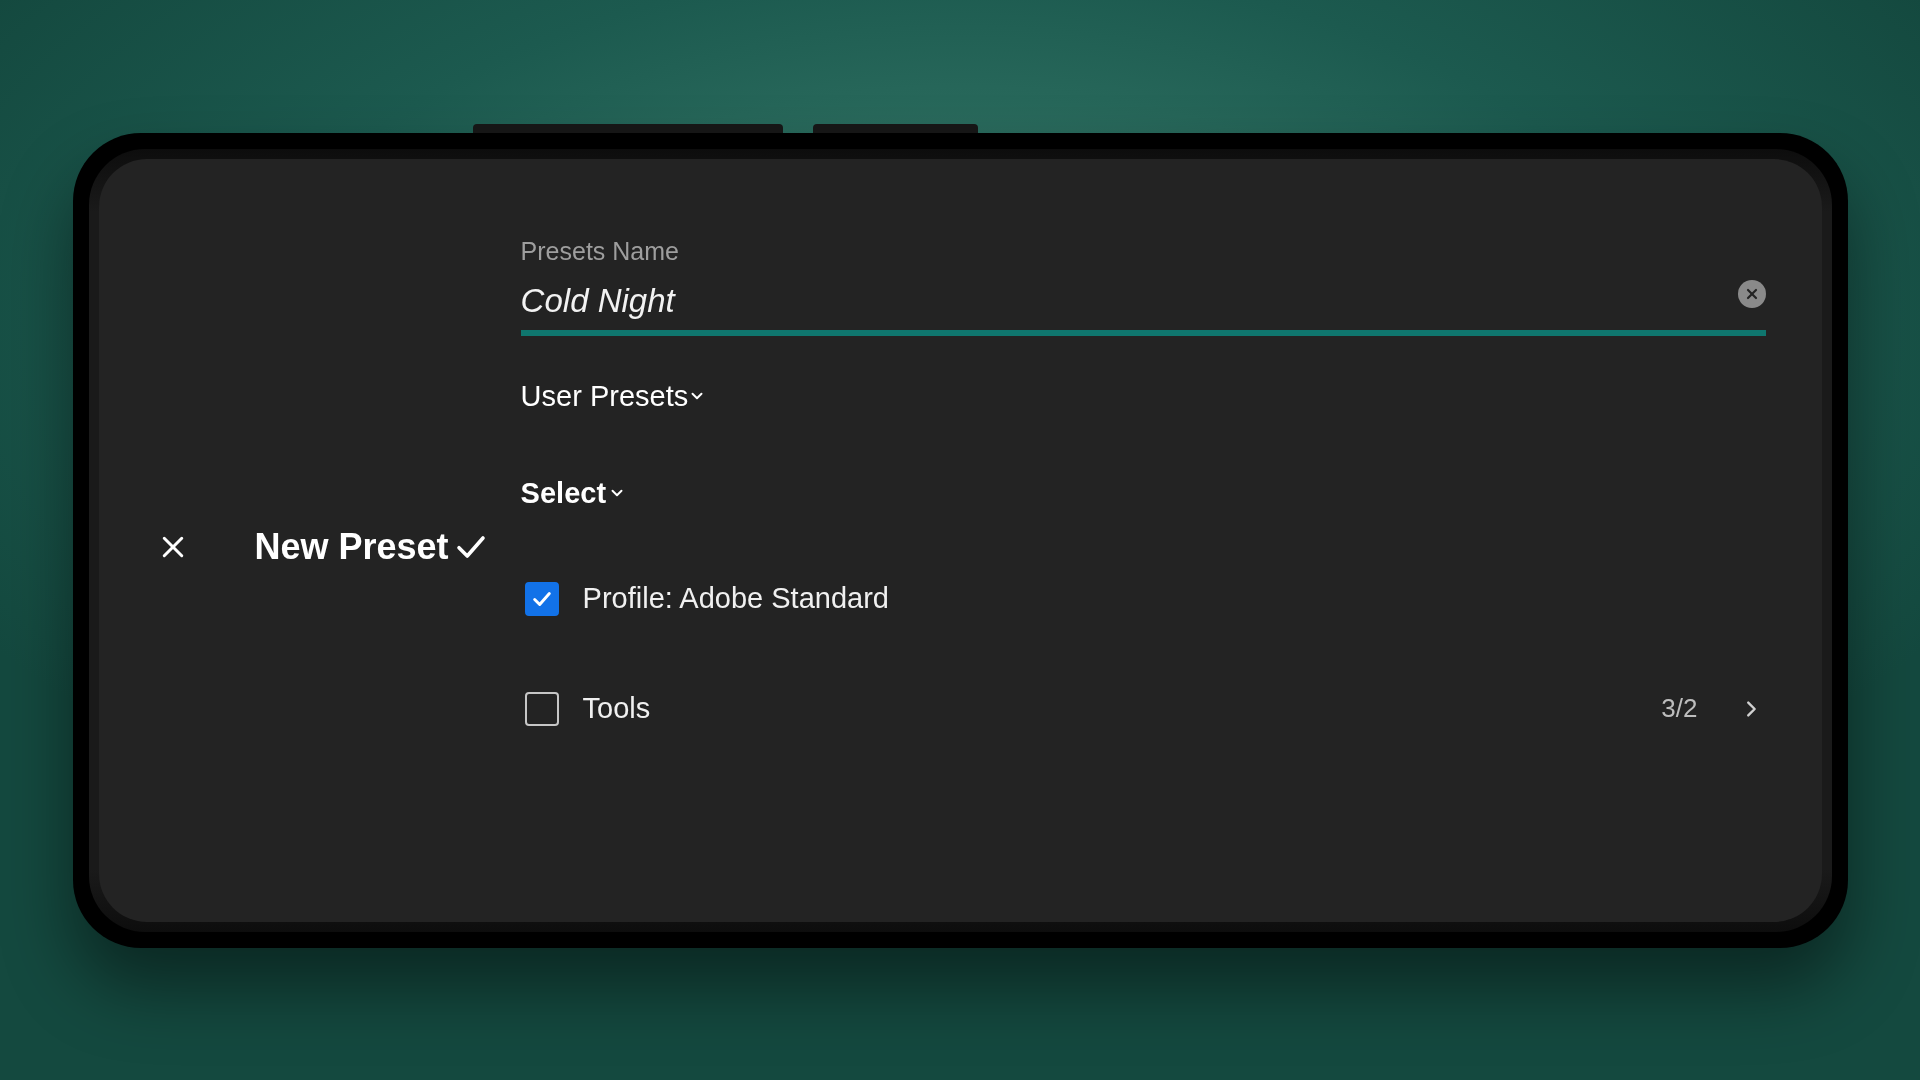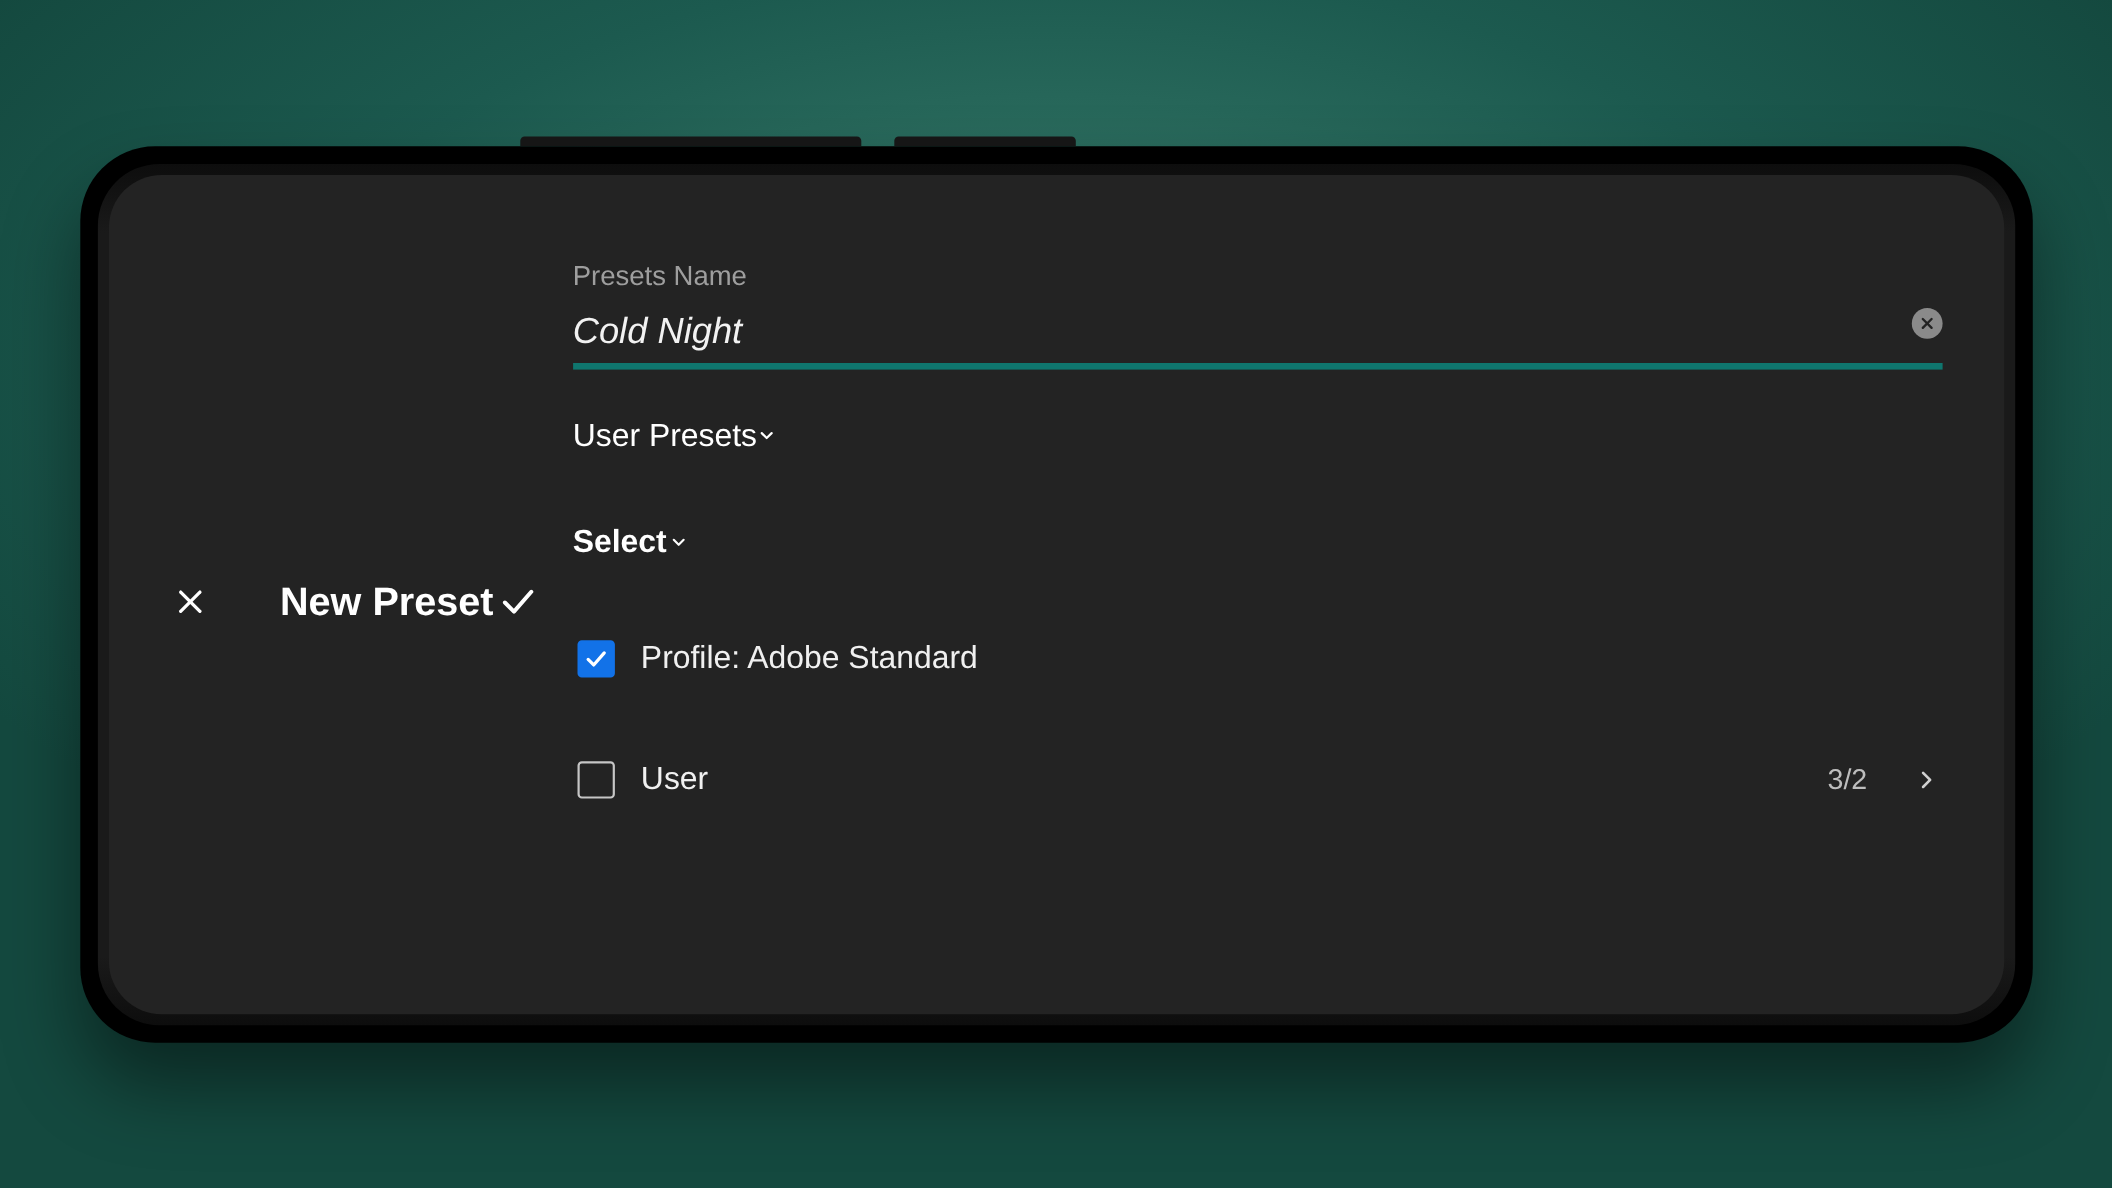--- a/index.html
+++ b/index.html
@@ -135,21 +135,21 @@
                 <polyline points="4 12.5 9.5 18 20 6"></polyline>
               </svg>
           </div>
           <div class="row-label">Profile: Adobe Standard</div>
         </div>
 
         <div class="check-row">
           <div class="cbox">
             
           </div>
-          <div class="row-label">User</div>
+          <div class="row-label">Tools</div>
           <div class="row-count">3/2</div>
           <span class="chevron-r">
             <svg width="22" height="22" viewBox="0 0 24 24" fill="none" stroke="#d0d0d0" stroke-width="2.6" stroke-linecap="round" stroke-linejoin="round">
                 <polyline points="9 5 16 12 9 19"></polyline>
               </svg>
           </span>
         </div>
 
       </div>
     </div>

